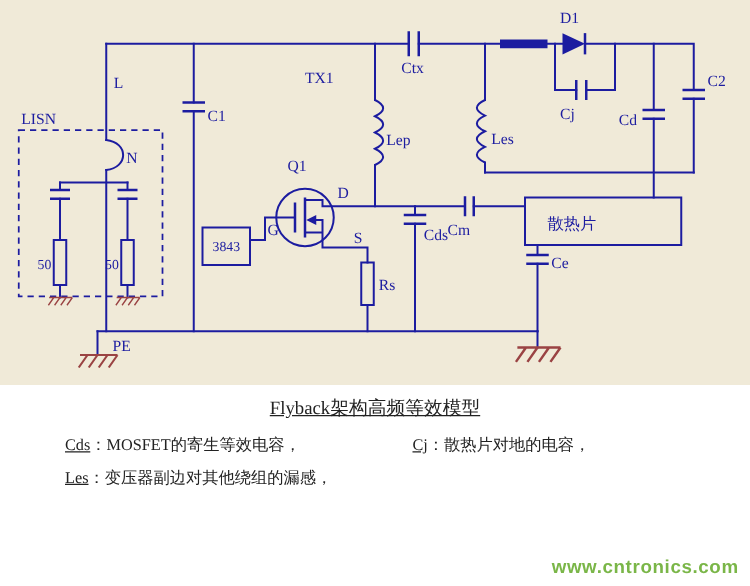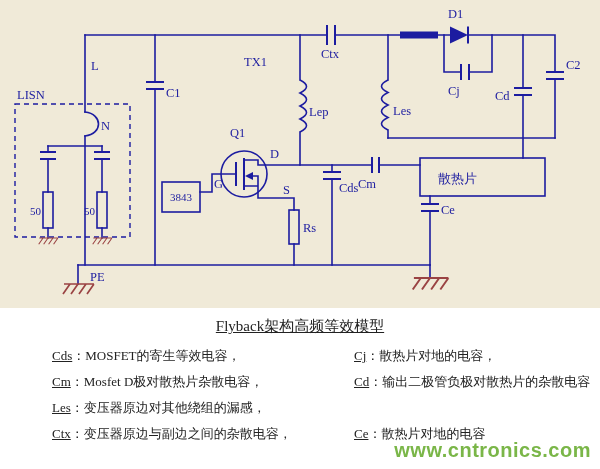--- a/index.html
+++ b/index.html
@@ -16,23 +16,23 @@
   .rbox{stroke:#1c1ca0;stroke-width:1.6;fill:none;}
   .dashed{stroke:#1c1ca0;stroke-width:1.4;fill:none;stroke-dasharray:5 4;}
   .fillnavy{fill:#1c1ca0;stroke:none;}
   .gnd{stroke:#9a4343;stroke-width:1.7;fill:none;}
   .lbl{font-family:"Liberation Serif","DejaVu Serif",serif;font-size:12.5px;fill:#1c1ca0;}
   .lbl-sm{font-size:11px;}
   .lbl-cn{font-size:13px;}
   .caption{position:absolute;left:0;top:308px;width:600px;height:161px;background:#ffffff;color:#222;}
   .caption-title{text-align:center;padding-top:9px;font-size:15px;text-decoration:underline;}
   .def-rows{margin-top:7px;}
-  .def-row{display:grid;grid-template-columns:278px 1fr;padding-left:52px;padding-right:6px;font-size:13px;line-height:26px;white-space:nowrap;gap:24px;}
+  .def-row{display:grid;grid-template-columns:278px 1fr;padding-left:52px;padding-right:6px;font-size:13px;line-height:26px;white-space:nowrap;}
   .term{text-decoration:underline;}
-  .watermark{position:absolute;right:9px;bottom:7px;color:#7ab648;font-family:"Liberation Sans","DejaVu Sans",sans-serif;font-weight:bold;font-size:20px;letter-spacing:0.5px;}
+  .watermark{position:absolute;right:9px;bottom:7px;color:#7ab648;font-family:"Liberation Sans","DejaVu Sans",sans-serif;font-weight:bold;font-size:15px;letter-spacing:0.5px;}
 </style>
 </head>
 <body>
 
 <div class="stage">
 
   <svg width="600" height="308" viewBox="0 0 600 308">
     <defs>
       <g id="gnd">
         <path class="gnd" d="M-14,0 H16 M-8,0 L-15,10 M0,0 L-7,10 M8,0 L1,10 M16,0 L9,10"></path>
@@ -187,27 +187,19 @@
   </svg>
 
   <div class="caption">
     <div class="caption-title">Flyback架构高频等效模型</div>
     <div class="def-rows">
       <div class="def-row">
         <div><span class="term">Cds</span><span>：MOSFET的寄生等效电容，</span></div>
         <div><span class="term">Cj</span><span>：散热片对地的电容，</span></div>
       </div>
       <div class="def-row">
-        <div><span class="term">Cm</span><span>：Mosfet D极对散热片杂散电容，</span></div>
-        <div><span class="term">Cd</span><span>：输出二极管负极对散热片的杂散电容</span></div>
-      </div>
-      <div class="def-row">
-        <div><span class="term">Les</span><span>：变压器原边对其他绕组的漏感，</span></div>
-      </div>
-      <div class="def-row">
-        <div><span class="term">Ctx</span><span>：变压器原边与副边之间的杂散电容，</span></div>
-        <div><span class="term">Ce</span><span>：散热片对地的电容</span></div>
+        <div><span class="term">Les</span><span>：变压器副边对其他绕组的漏感，</span></div>
       </div>
     </div>
     <div class="watermark">www.cntronics.com</div>
   </div>
 
 </div>
 
 </body></html>

